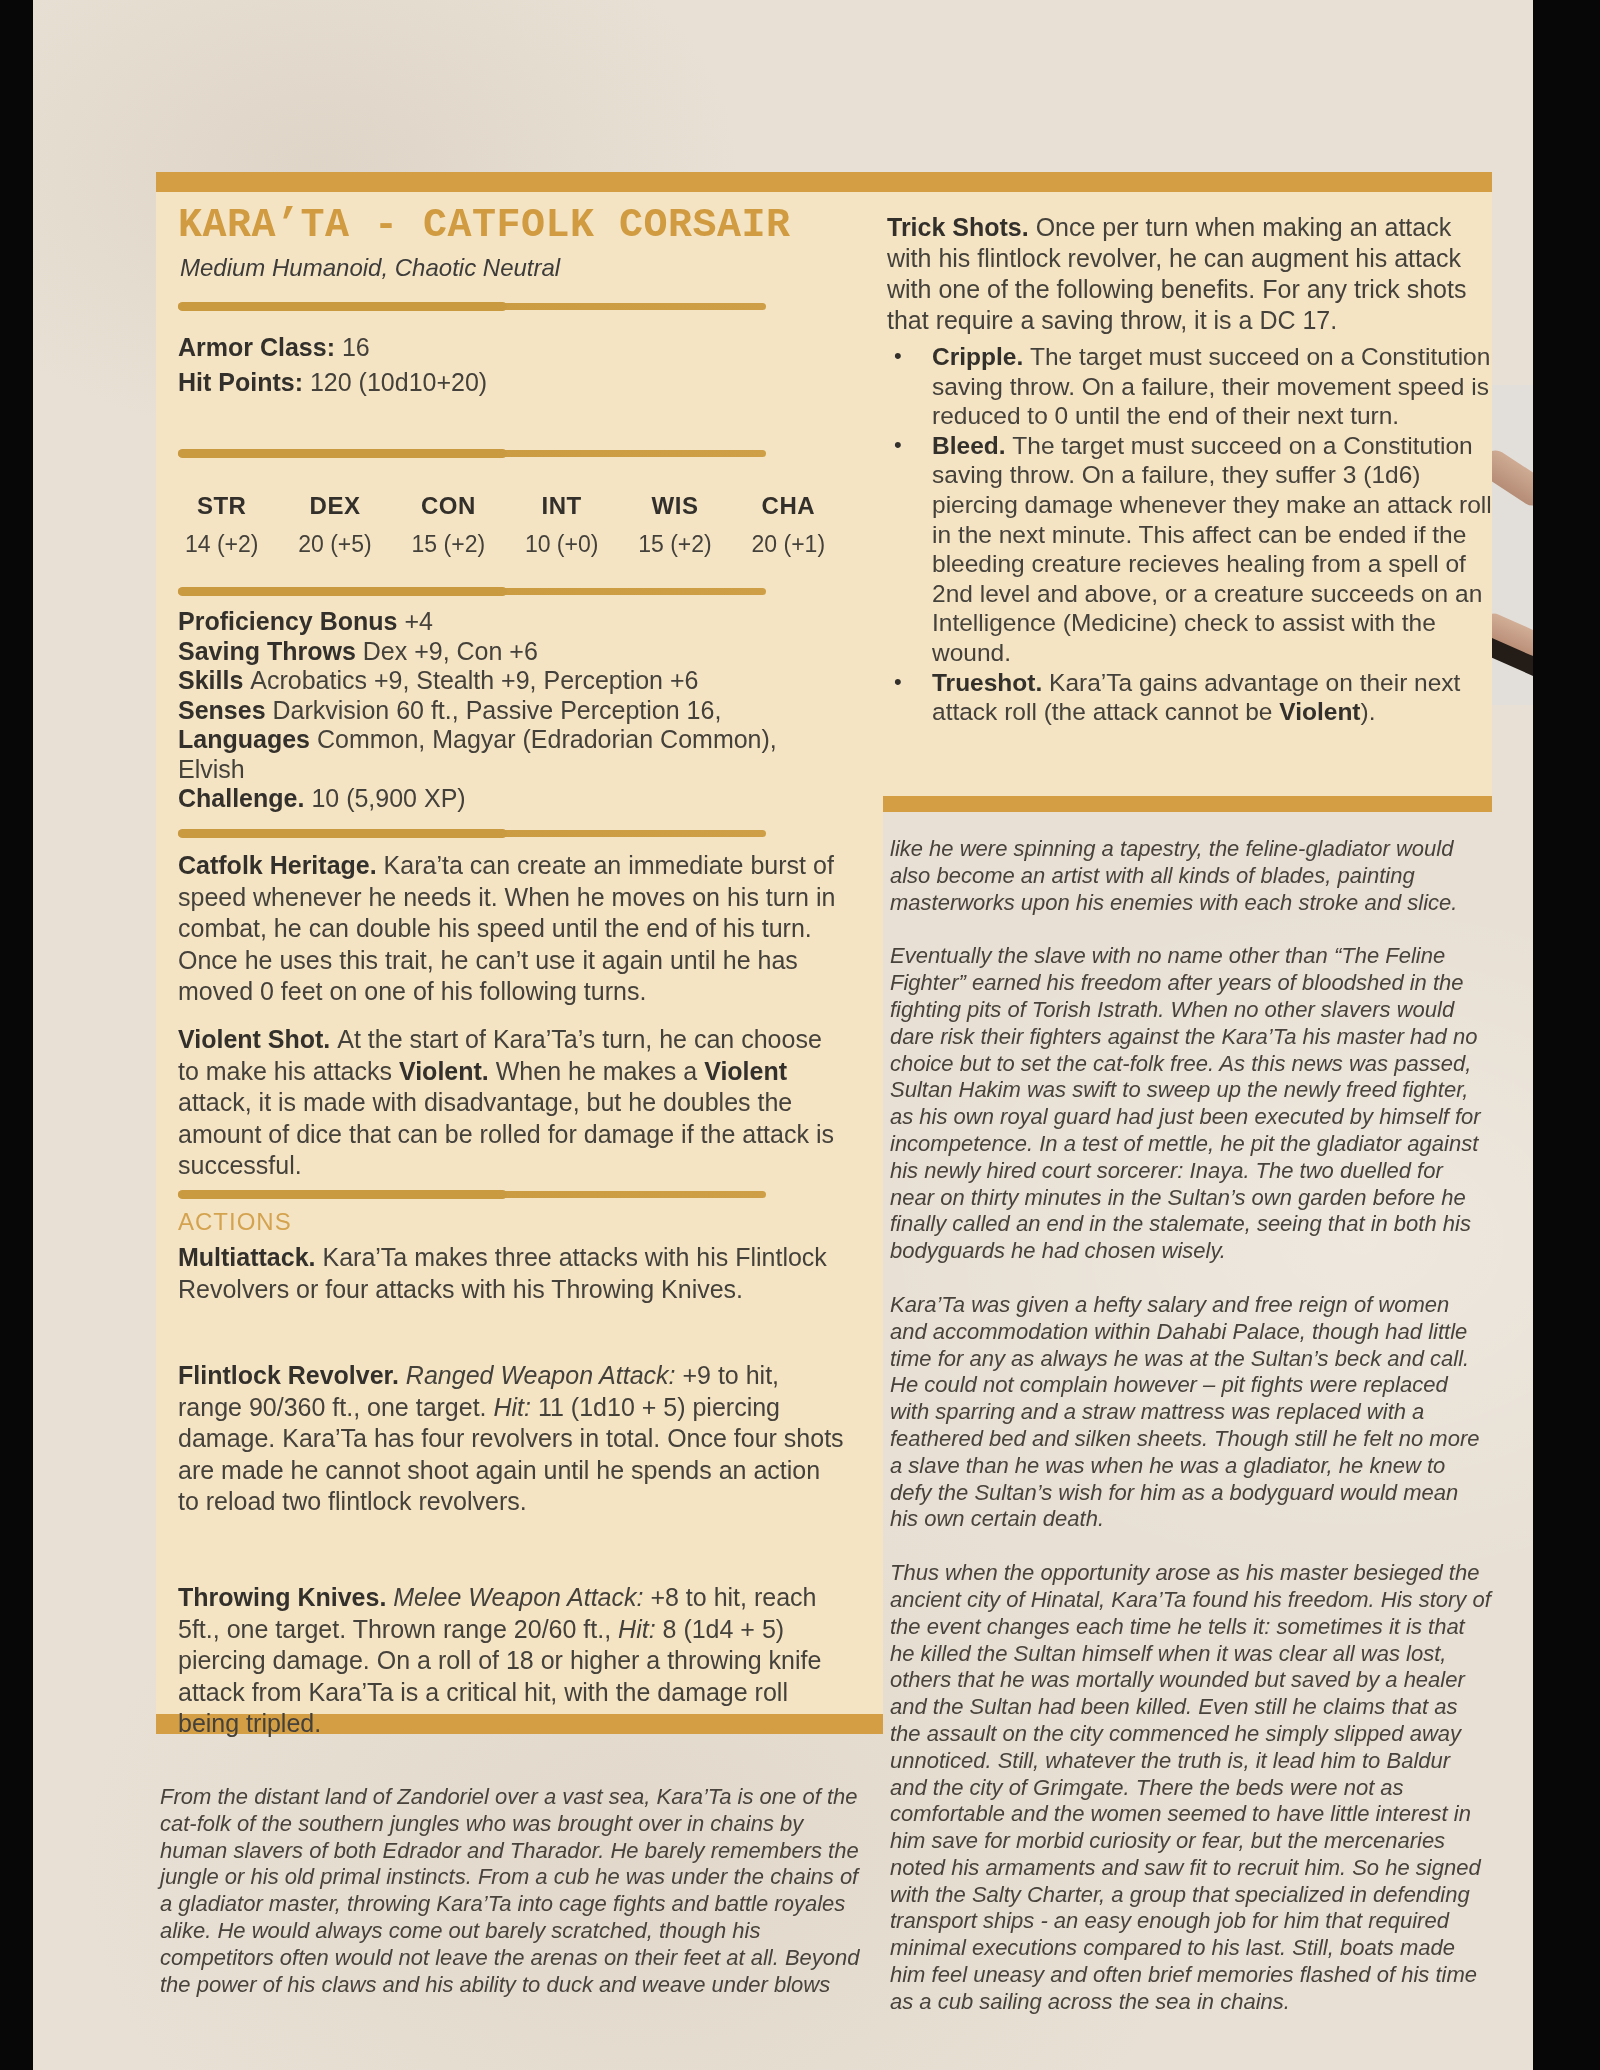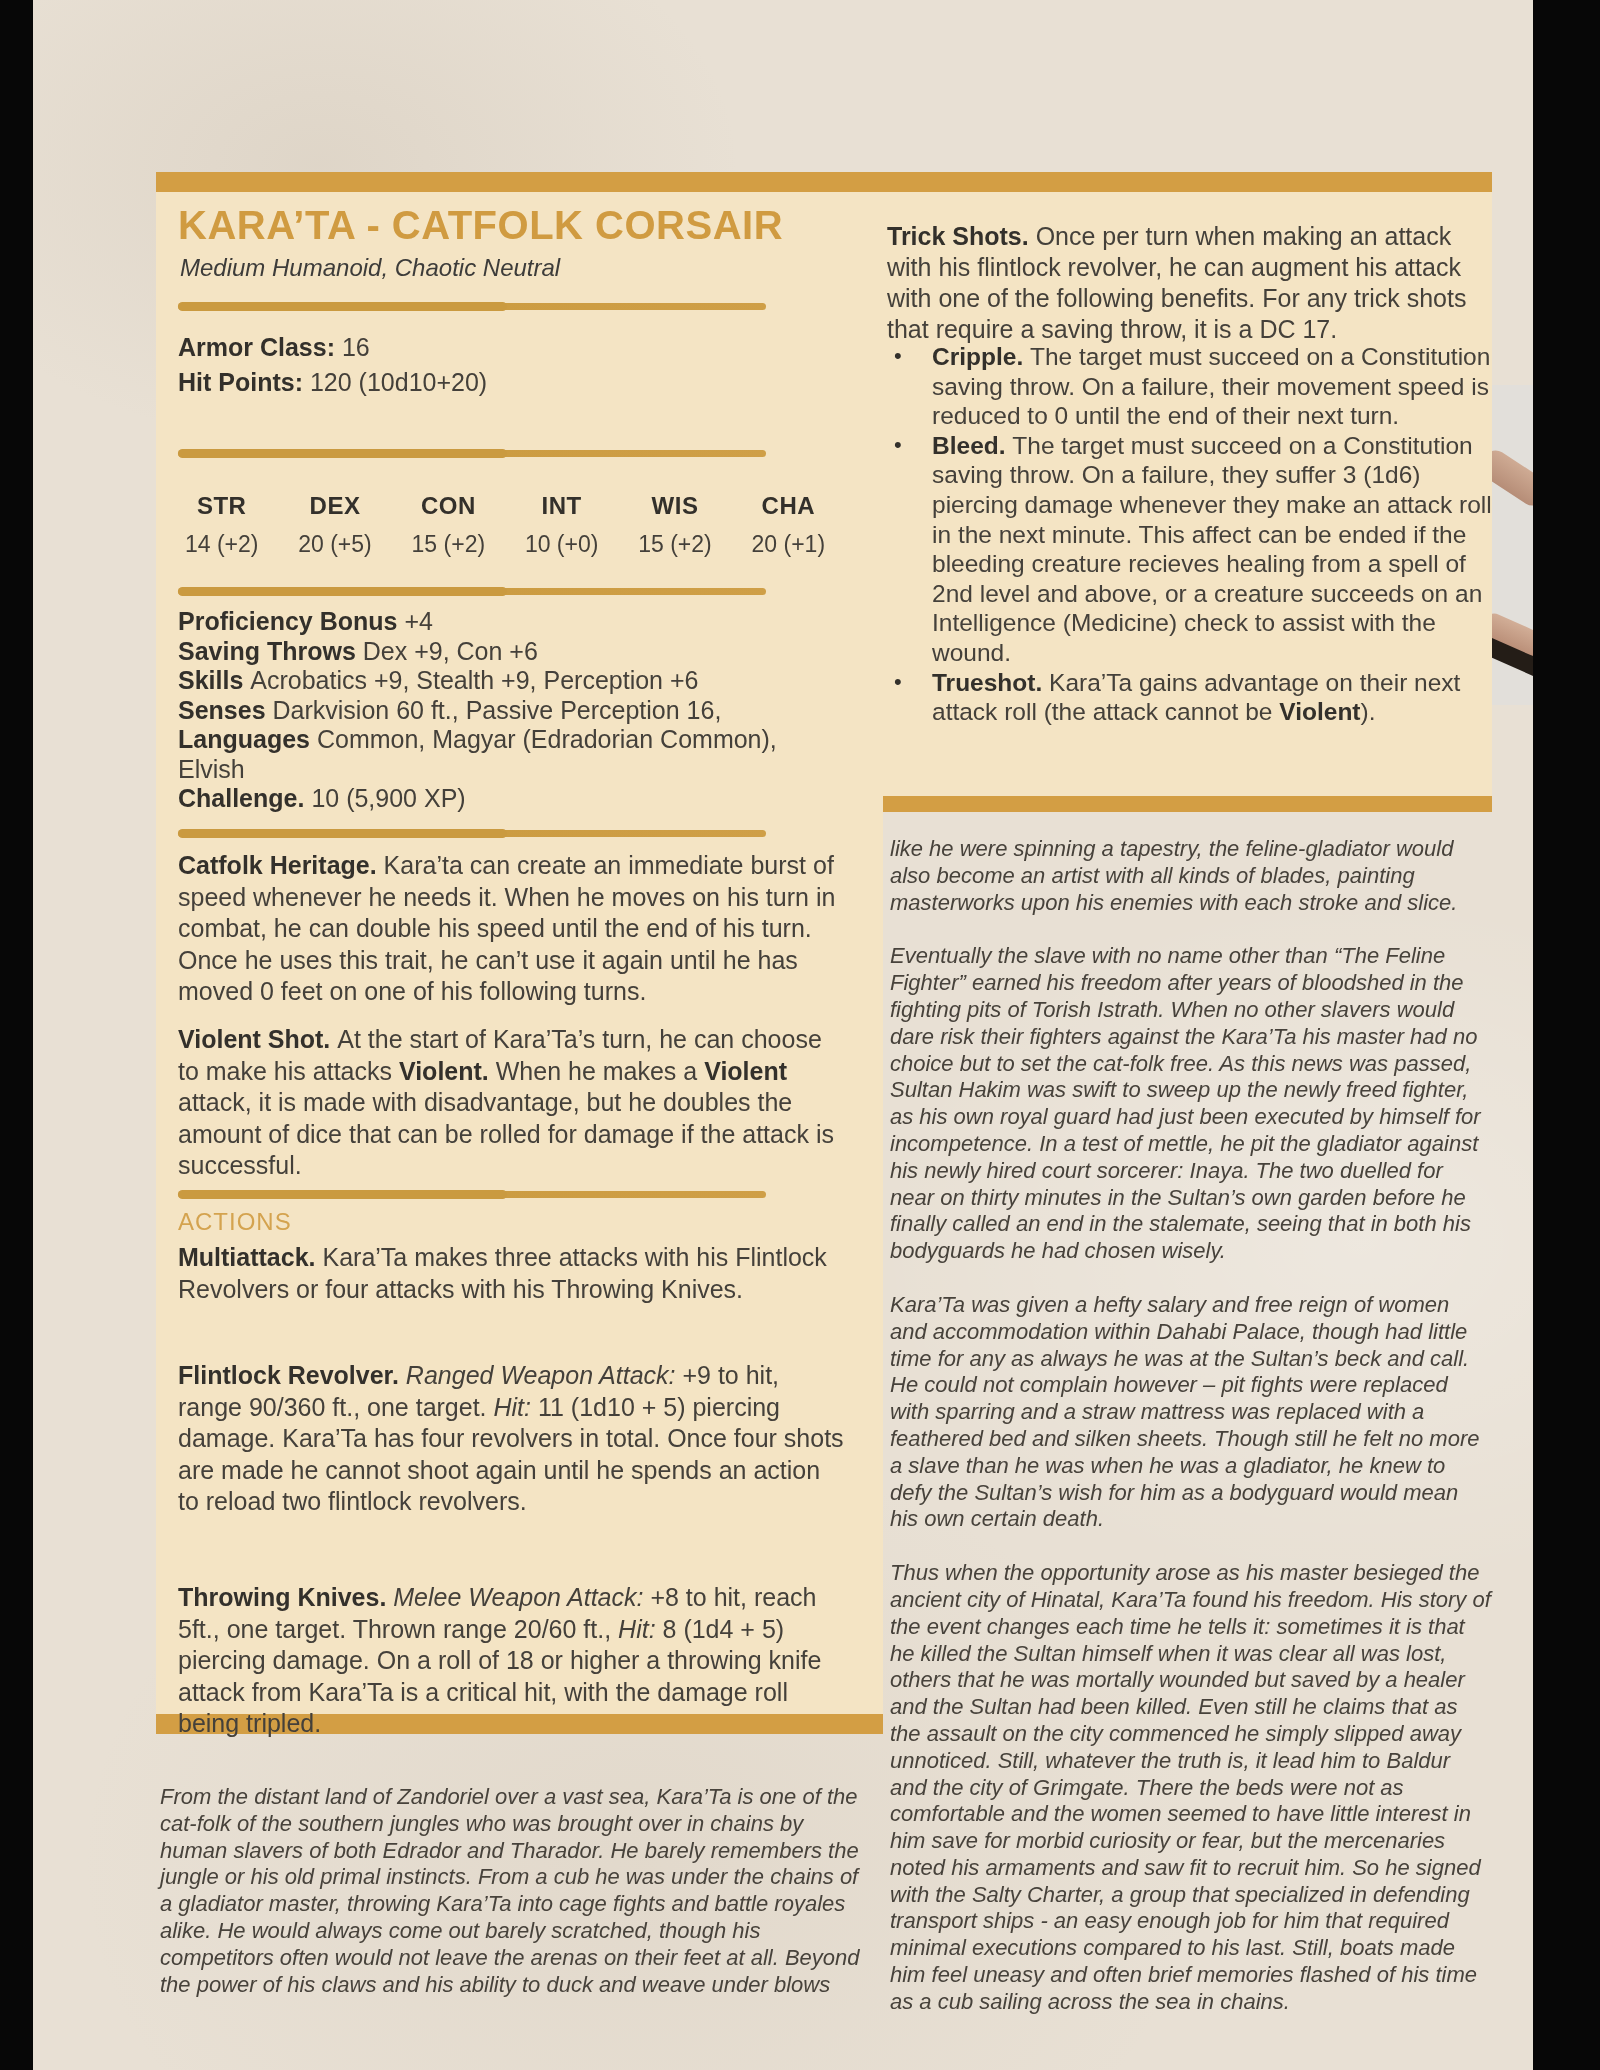--- a/index.html
+++ b/index.html
@@ -20,40 +20,40 @@
   .cream-upper{left:156px;top:192px;width:1336px;height:604px;}
   .cream-left{left:156px;top:796px;width:727px;height:918px;}
   .gold-bar{position:absolute;background:#d39e44;}
   .top-bar{left:156px;top:172px;width:1336px;height:20px;}
   .right-end-bar{left:883px;top:796px;width:609px;height:16px;}
   .left-end-bar{left:156px;top:1714px;width:727px;height:20px;}
   .divider{position:absolute;height:7px;border-radius:4px;
     background:linear-gradient(to right,#c8983e 0%,#cc9c42 55%,#cf9f47 100%);}
   .divider:after{content:"";position:absolute;left:0;top:-1px;width:56%;height:9px;border-radius:5px;background:#ca9a40;}
   .title{position:absolute;left:178px;top:203px;width:690px;
-    font-family:Liberation Sans, sans-serif;font-weight:700;font-size:40px;
+    font-family:Liberation Mono, monospace;font-weight:700;font-size:40px;
     color:#d09b41;letter-spacing:.5px;}
   .subtitle{position:absolute;left:180px;top:254px;font-size:24px;font-style:italic;color:#3d3c3a;}
   .stat-lines{position:absolute;left:178px;top:330px;width:640px;font-size:25px;line-height:35px;}
   .abilities{position:absolute;left:165px;top:492px;width:680px;display:flex;}
   .ability{flex:1;text-align:center;}
   .ability .ab-name{font-weight:700;font-size:24px;color:#33302b;letter-spacing:.5px;}
   .ability .ab-score{font-size:23px;margin-top:11px;color:#44403a;}
   .details{position:absolute;left:178px;top:607px;width:612px;font-size:25px;line-height:29.5px;}
   .para{font-size:25px;line-height:31.5px;}
   .trait-catfolk{position:absolute;left:178px;top:850px;width:660px;}
   .trait-violent{position:absolute;left:178px;top:1024px;width:660px;}
   .actions-header{position:absolute;left:178px;top:1208px;font-size:24px;color:#d4a34f;letter-spacing:1px;}
   .action-multi{position:absolute;left:178px;top:1242px;width:660px;}
   .action-flintlock{position:absolute;left:178px;top:1360px;width:668px;}
   .action-knives{position:absolute;left:178px;top:1582px;width:668px;}
   b, .seg-b{font-weight:700;color:#33302b;}
   .lore{font-style:italic;color:#47423b;font-size:22px;line-height:26.8px;}
   .lore-left{position:absolute;left:160px;top:1768px;width:706px;margin-top:16px;}
-  .trick-shots{position:absolute;left:887px;top:221px;width:600px;font-size:25px;line-height:31px;}
+  .trick-shots{position:absolute;left:887px;top:212px;width:600px;font-size:25px;line-height:31px;}
   .bullets{position:absolute;left:880px;top:342px;width:612px;font-size:24.5px;line-height:29.6px;}
   .bullet-item{position:relative;padding-left:52px;}
   .bullet-dot{position:absolute;left:14px;top:-1px;font-size:22px;color:#33302b;}
   .lore-right{position:absolute;left:890px;top:836px;width:602px;}
   .lore-right .lore-para{margin:0 0 27px 0;}
   .margin-strip{position:absolute;left:1492px;top:385px;width:41px;height:320px;background:#e2dfda;overflow:hidden;}
   .finger{position:absolute;border-radius:12px;}
   .finger-1{left:-14px;top:78px;width:72px;height:30px;background:linear-gradient(to bottom,#cfab94,#b68d77);transform:rotate(33deg);}
   .finger-2{left:-12px;top:238px;width:70px;height:24px;background:linear-gradient(to bottom,#d2ae97,#bb9079);transform:rotate(24deg);}
   .finger-shadow{left:-10px;top:262px;width:66px;height:20px;background:#241d17;transform:rotate(24deg);}

